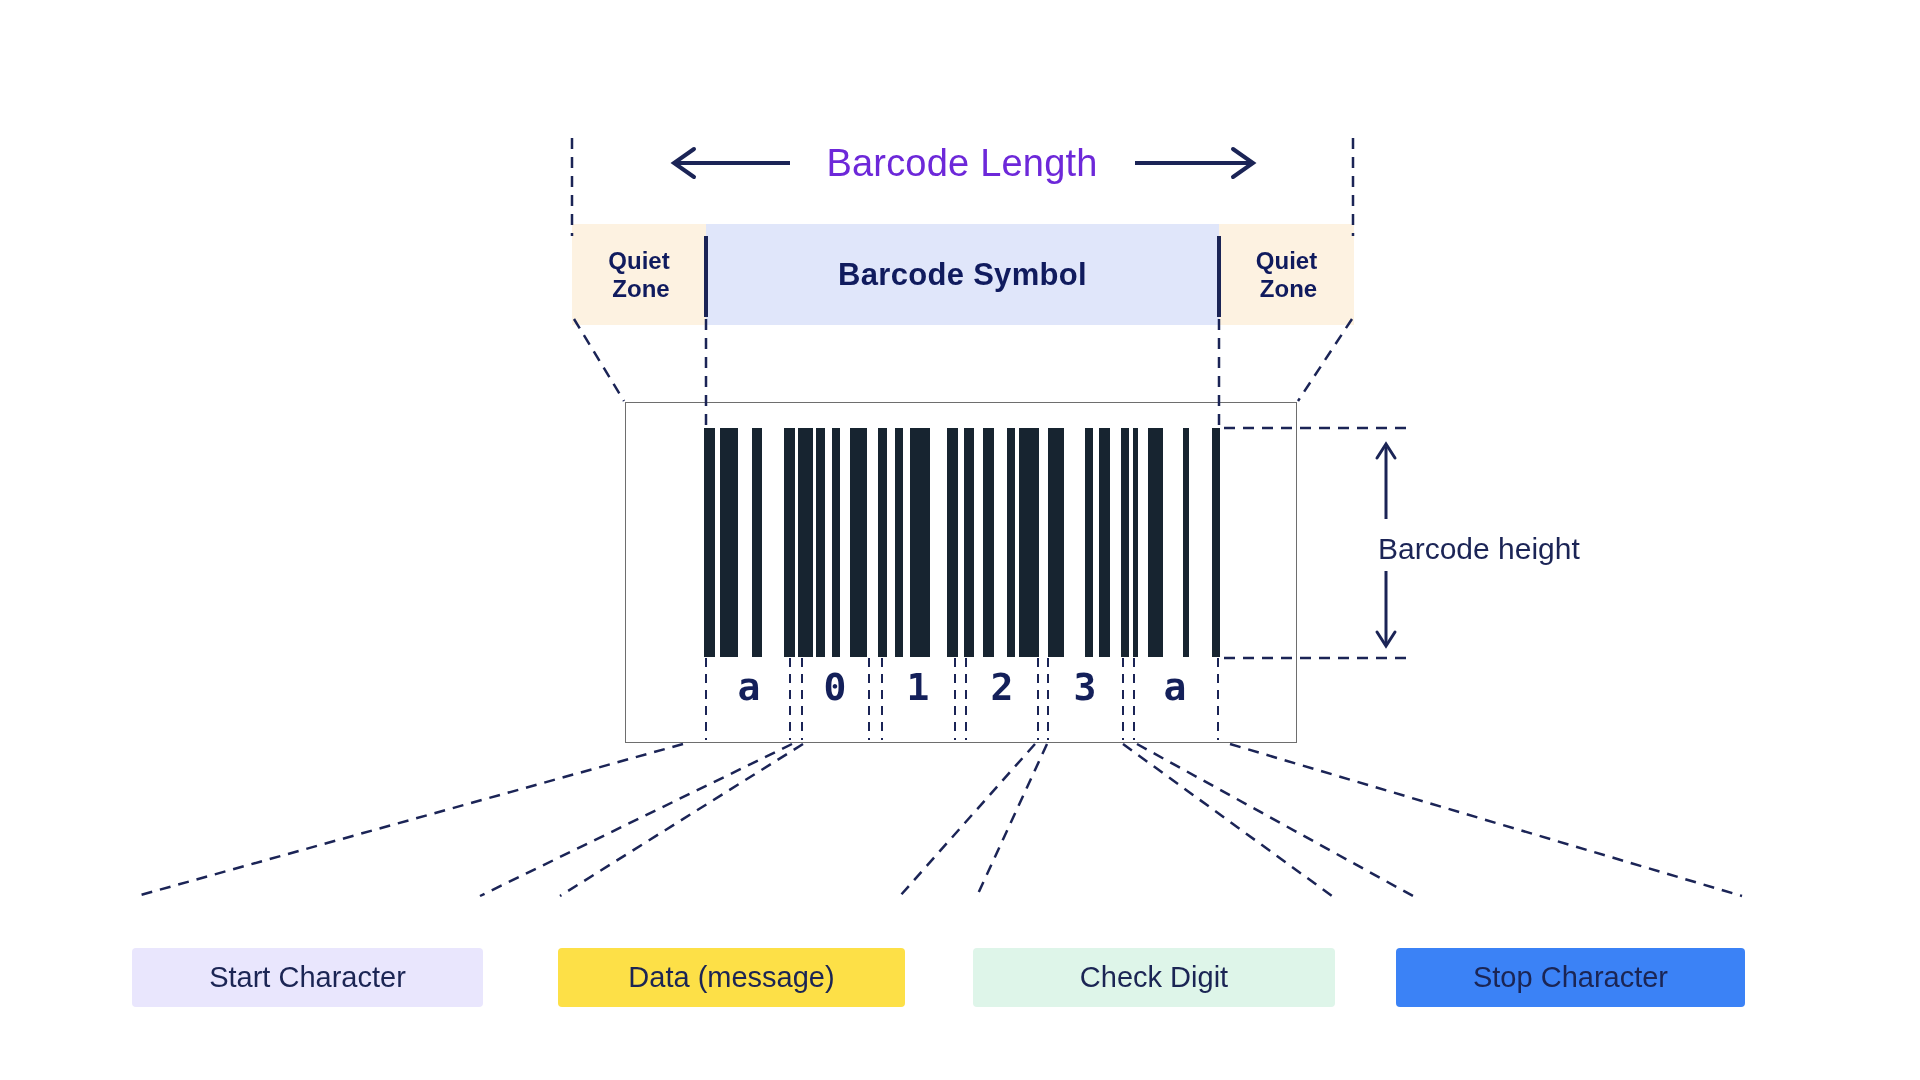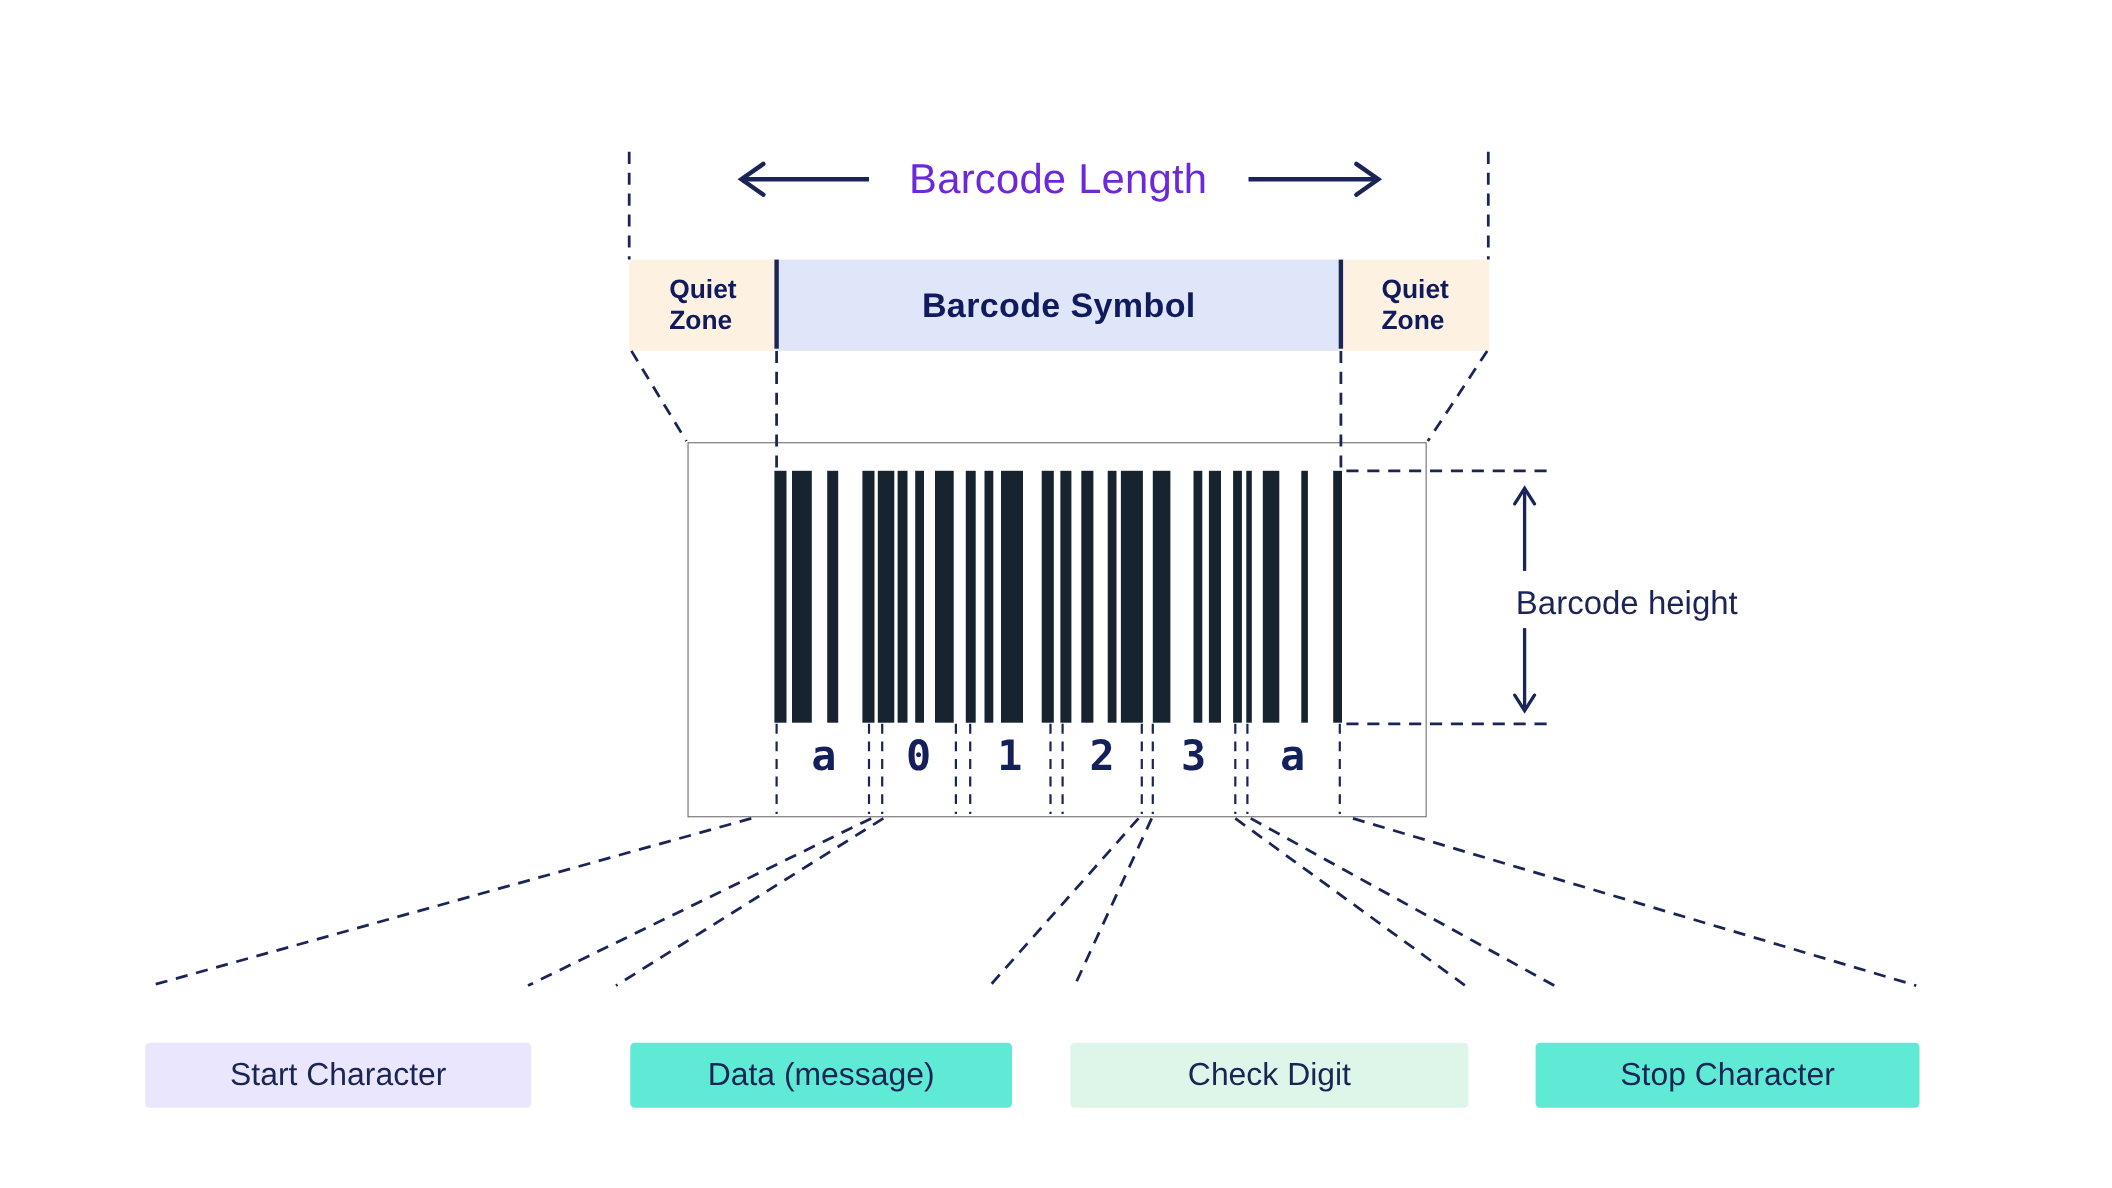--- a/index.html
+++ b/index.html
@@ -8,22 +8,22 @@
     font-family:"Liberation Sans","DejaVu Sans",sans-serif;overflow:hidden;
   }
   .abs{position:absolute;}
   
   #barcode-length-label{
     left:792px;top:142px;width:340px;text-align:center;
     font-size:38px;line-height:42px;color:#6d28d9;letter-spacing:.2px;
   }
   
   .band{
-    top:236px;height:83px;display:flex;align-items:center;justify-content:center;
-    color:#101b5e;text-align:left;
+    top:224px;height:101px;display:flex;align-items:center;justify-content:center;
+    color:#101b5e;text-align:right;
   }
   #band-quiet-left {left:572px;width:134px;}
   #band-quiet-right{left:1219px;width:135px;}
   .band.quiet{font-weight:bold;font-size:24px;line-height:1.13;white-space:pre-line;}
   #band-symbol{left:706px;width:513px;font-weight:bold;font-size:31px;letter-spacing:.3px;}
   
   #barcode-box{
     left:625px;top:402px;width:672px;height:341px;
     background:#ffffff;border:1px solid #6e6e6e;box-sizing:border-box;
   }
@@ -96,23 +96,23 @@
       <span class="bc-char" style="left: 835px;">0</span>
       <span class="bc-char" style="left: 918px;">1</span>
       <span class="bc-char" style="left: 1002px;">2</span>
       <span class="bc-char" style="left: 1085px;">3</span>
       <span class="bc-char" style="left: 1175px;">a</span>
     </div>
 
   <div class="abs" id="barcode-height-label">Barcode height</div>
 
   <div class="abs legend-item" id="legend-start" style="background: rgb(233, 230, 253);">Start Character</div>
-  <div class="abs legend-item" id="legend-data" style="background: #5eead4; margin-left: 15px;">Data (message)</div>
+  <div class="abs legend-item" id="legend-data" style="background: #fde047;">Data (message)</div>
   <div class="abs legend-item" id="legend-check" style="background: rgb(222, 245, 233);">Check Digit</div>
-  <div class="abs legend-item" id="legend-stop" style="background: #5eead4;">Stop Character</div>
+  <div class="abs legend-item" id="legend-stop" style="background: #3b82f6;">Stop Character</div>
 
   <svg id="connector-svg" viewBox="0 0 1920 1080" xmlns="http://www.w3.org/2000/svg">
       <line x1="572" y1="138" x2="572" y2="236" stroke="#1b2456" stroke-width="2.5" stroke-dasharray="11 8"></line>
       <line x1="1353" y1="138" x2="1353" y2="236" stroke="#1b2456" stroke-width="2.5" stroke-dasharray="11 8"></line>
       <line x1="706" y1="236" x2="706" y2="317" stroke="#1b2456" stroke-width="4"></line>
       <line x1="1219" y1="236" x2="1219" y2="317" stroke="#1b2456" stroke-width="4"></line>
       <line x1="706" y1="319" x2="706" y2="427" stroke="#1b2456" stroke-width="2.5" stroke-dasharray="11 8"></line>
       <line x1="1219" y1="319" x2="1219" y2="427" stroke="#1b2456" stroke-width="2.5" stroke-dasharray="11 8"></line>
       <line x1="574" y1="319" x2="624" y2="401" stroke="#1b2456" stroke-width="2.5" stroke-dasharray="11 8"></line>
       <line x1="1352" y1="319" x2="1298" y2="401" stroke="#1b2456" stroke-width="2.5" stroke-dasharray="11 8"></line>

